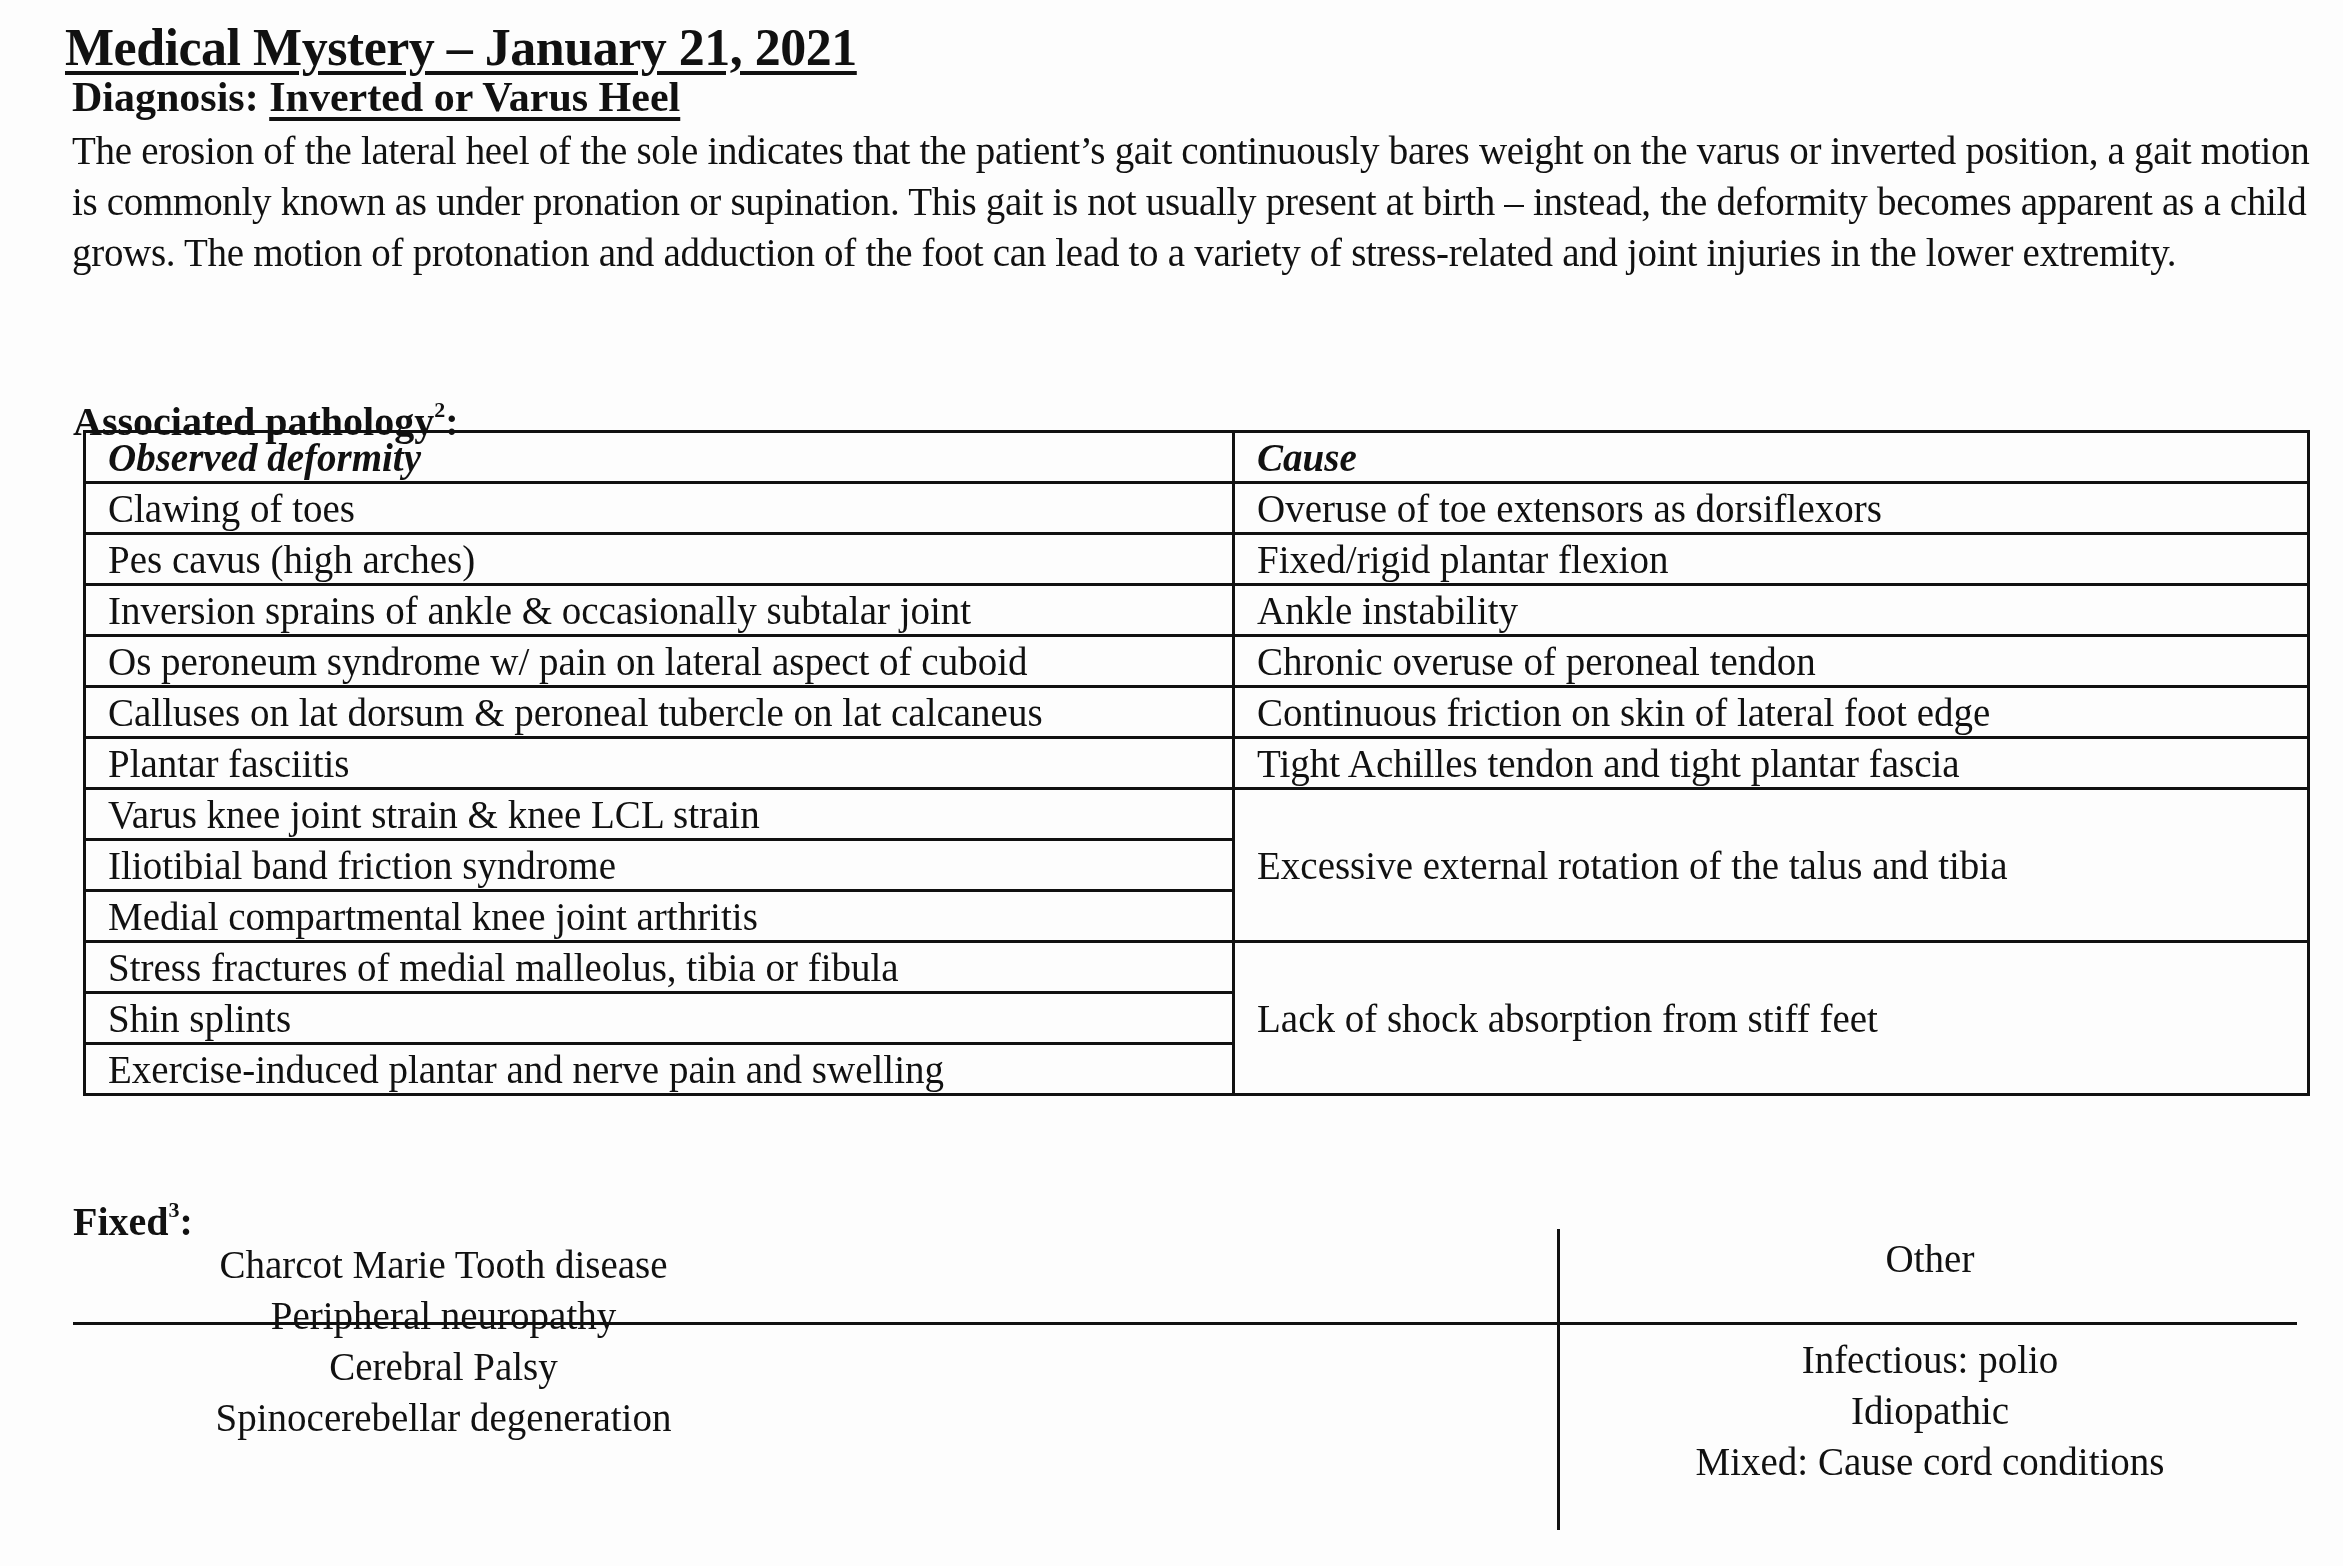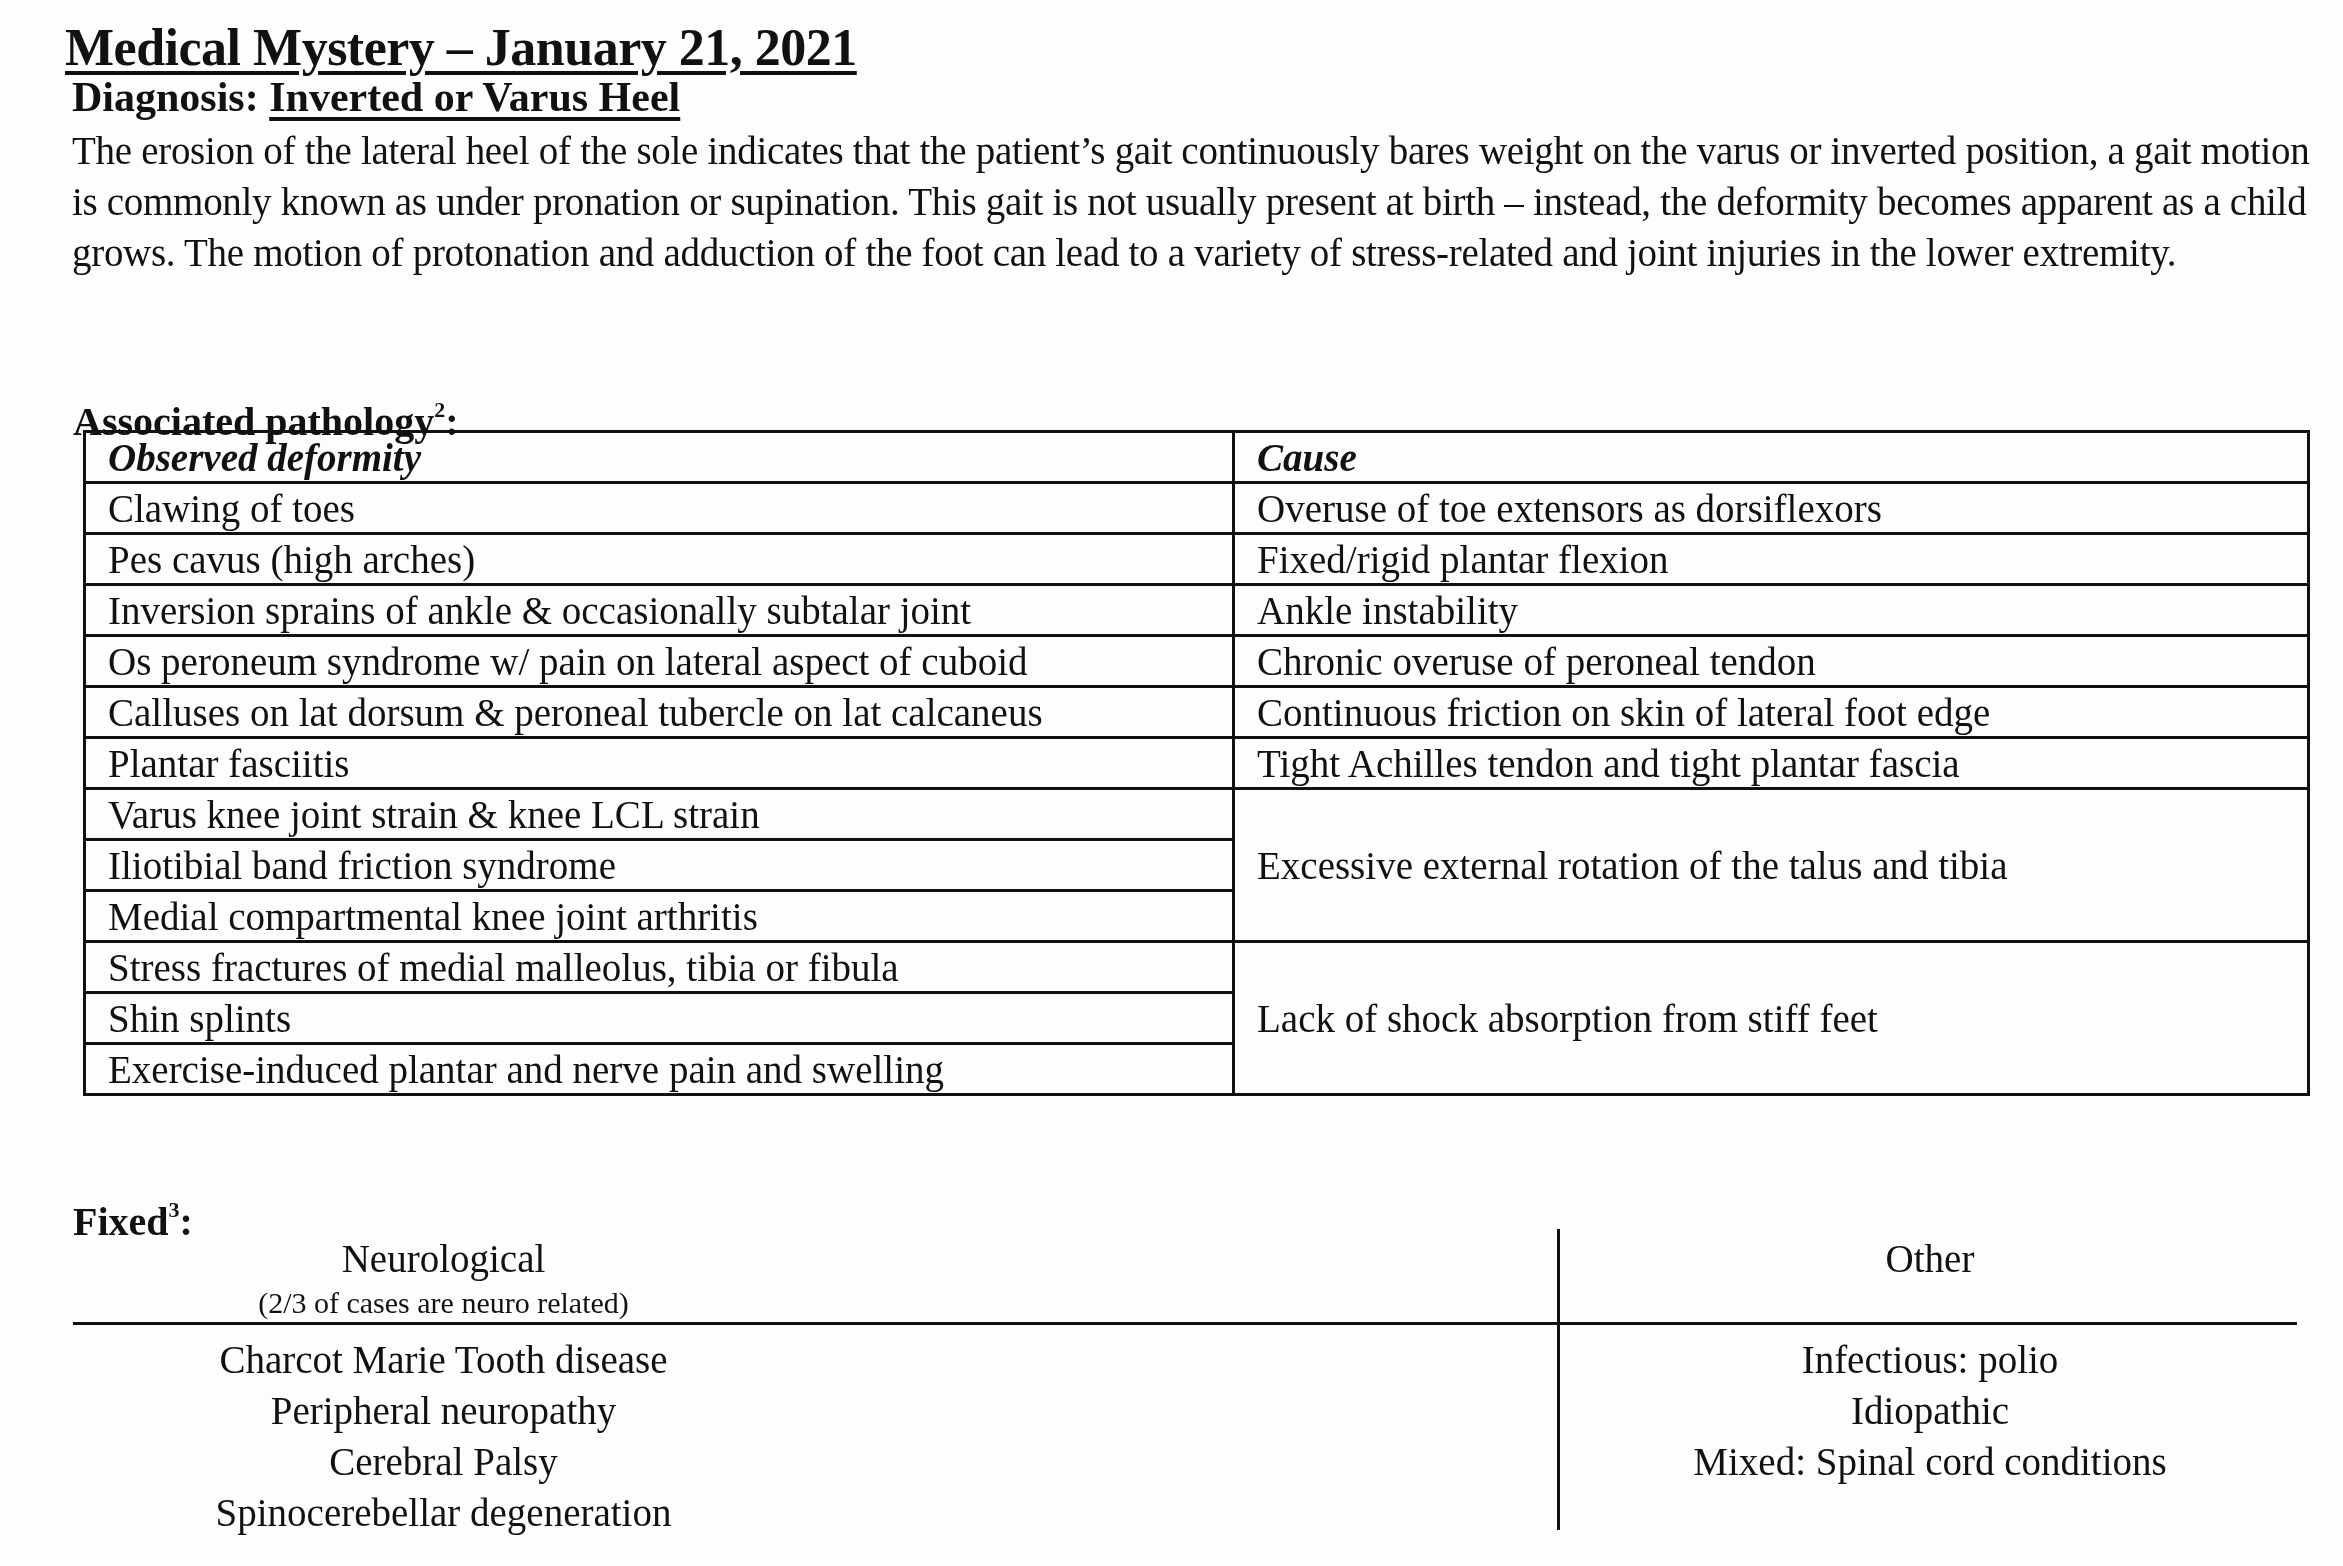--- a/index.html
+++ b/index.html
@@ -126,36 +126,32 @@
     <tr>
       <td>Exercise-induced plantar and nerve pain and swelling</td>
     </tr>
   </tbody>
 </table>
 
 <div class="abs section-heading" id="causes-heading"><span>Fixed</span><sup>3</sup>:</div>
 
 <div class="causes">
   <div class="col c0">
-    <div class="hdr">
-      <div>Neurological</div>
-      <div class="sub">(2/3 of cases are neuro related)</div>
-    </div>
     <ul>
       <li>Charcot Marie Tooth disease</li>
       <li>Peripheral neuropathy</li>
       <li>Cerebral Palsy</li>
       <li>Spinocerebellar degeneration</li>
     </ul>
   </div>
   <div class="col c2">
     <div class="hdr">
       <div>Other</div>
     </div>
     <ul>
       <li>Infectious: polio</li>
       <li>Idiopathic</li>
-      <li>Mixed: Spinal cord conditions</li>
+      <li>Mixed: Cause cord conditions</li>
     </ul>
   </div>
   <div class="rule"></div>
 </div>
 
 
 </body></html>

